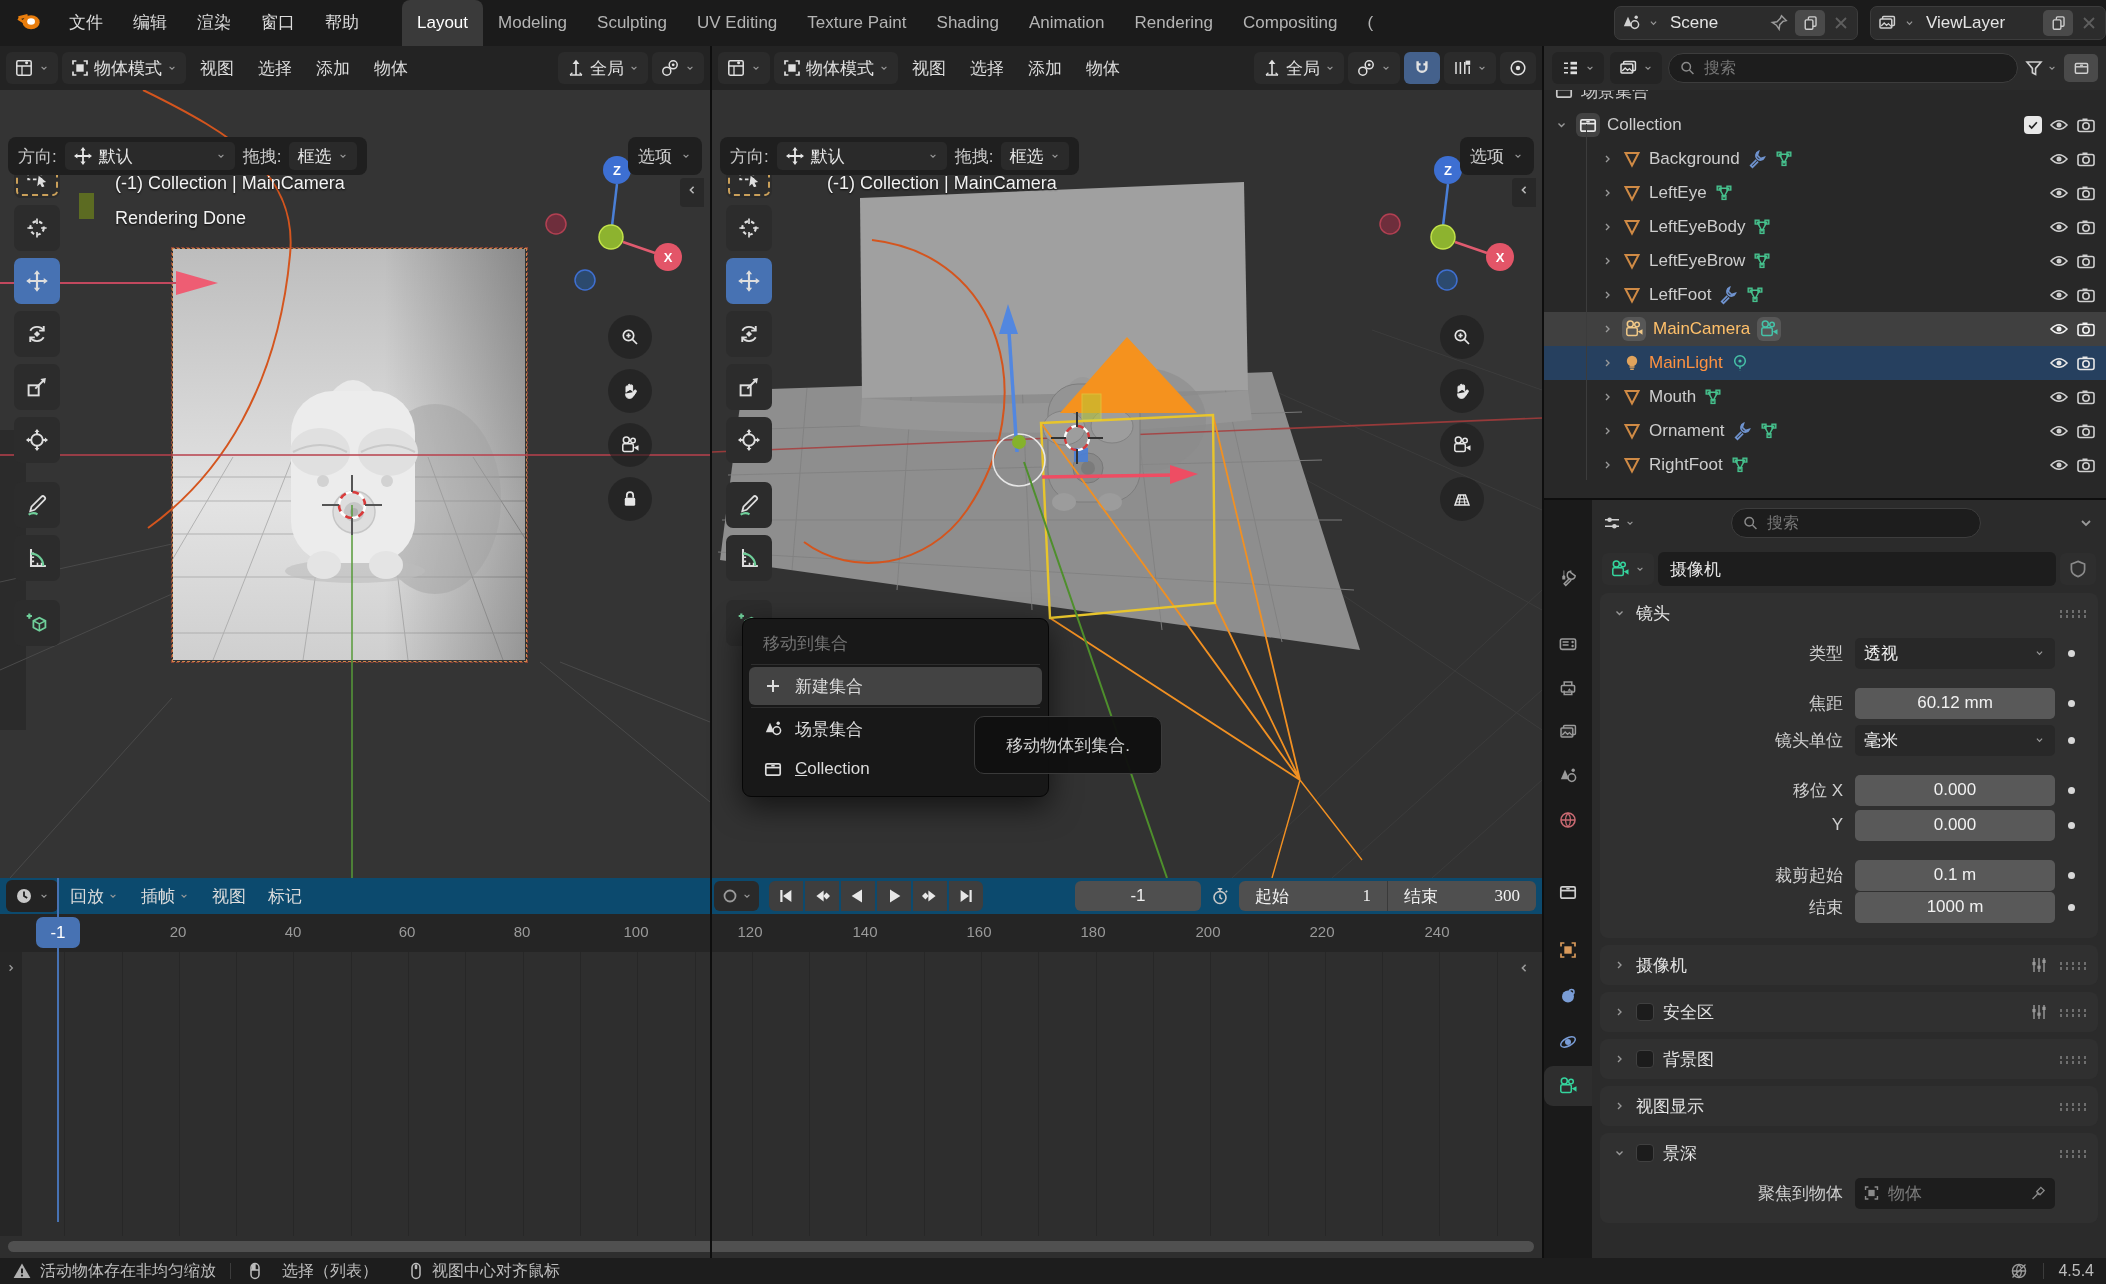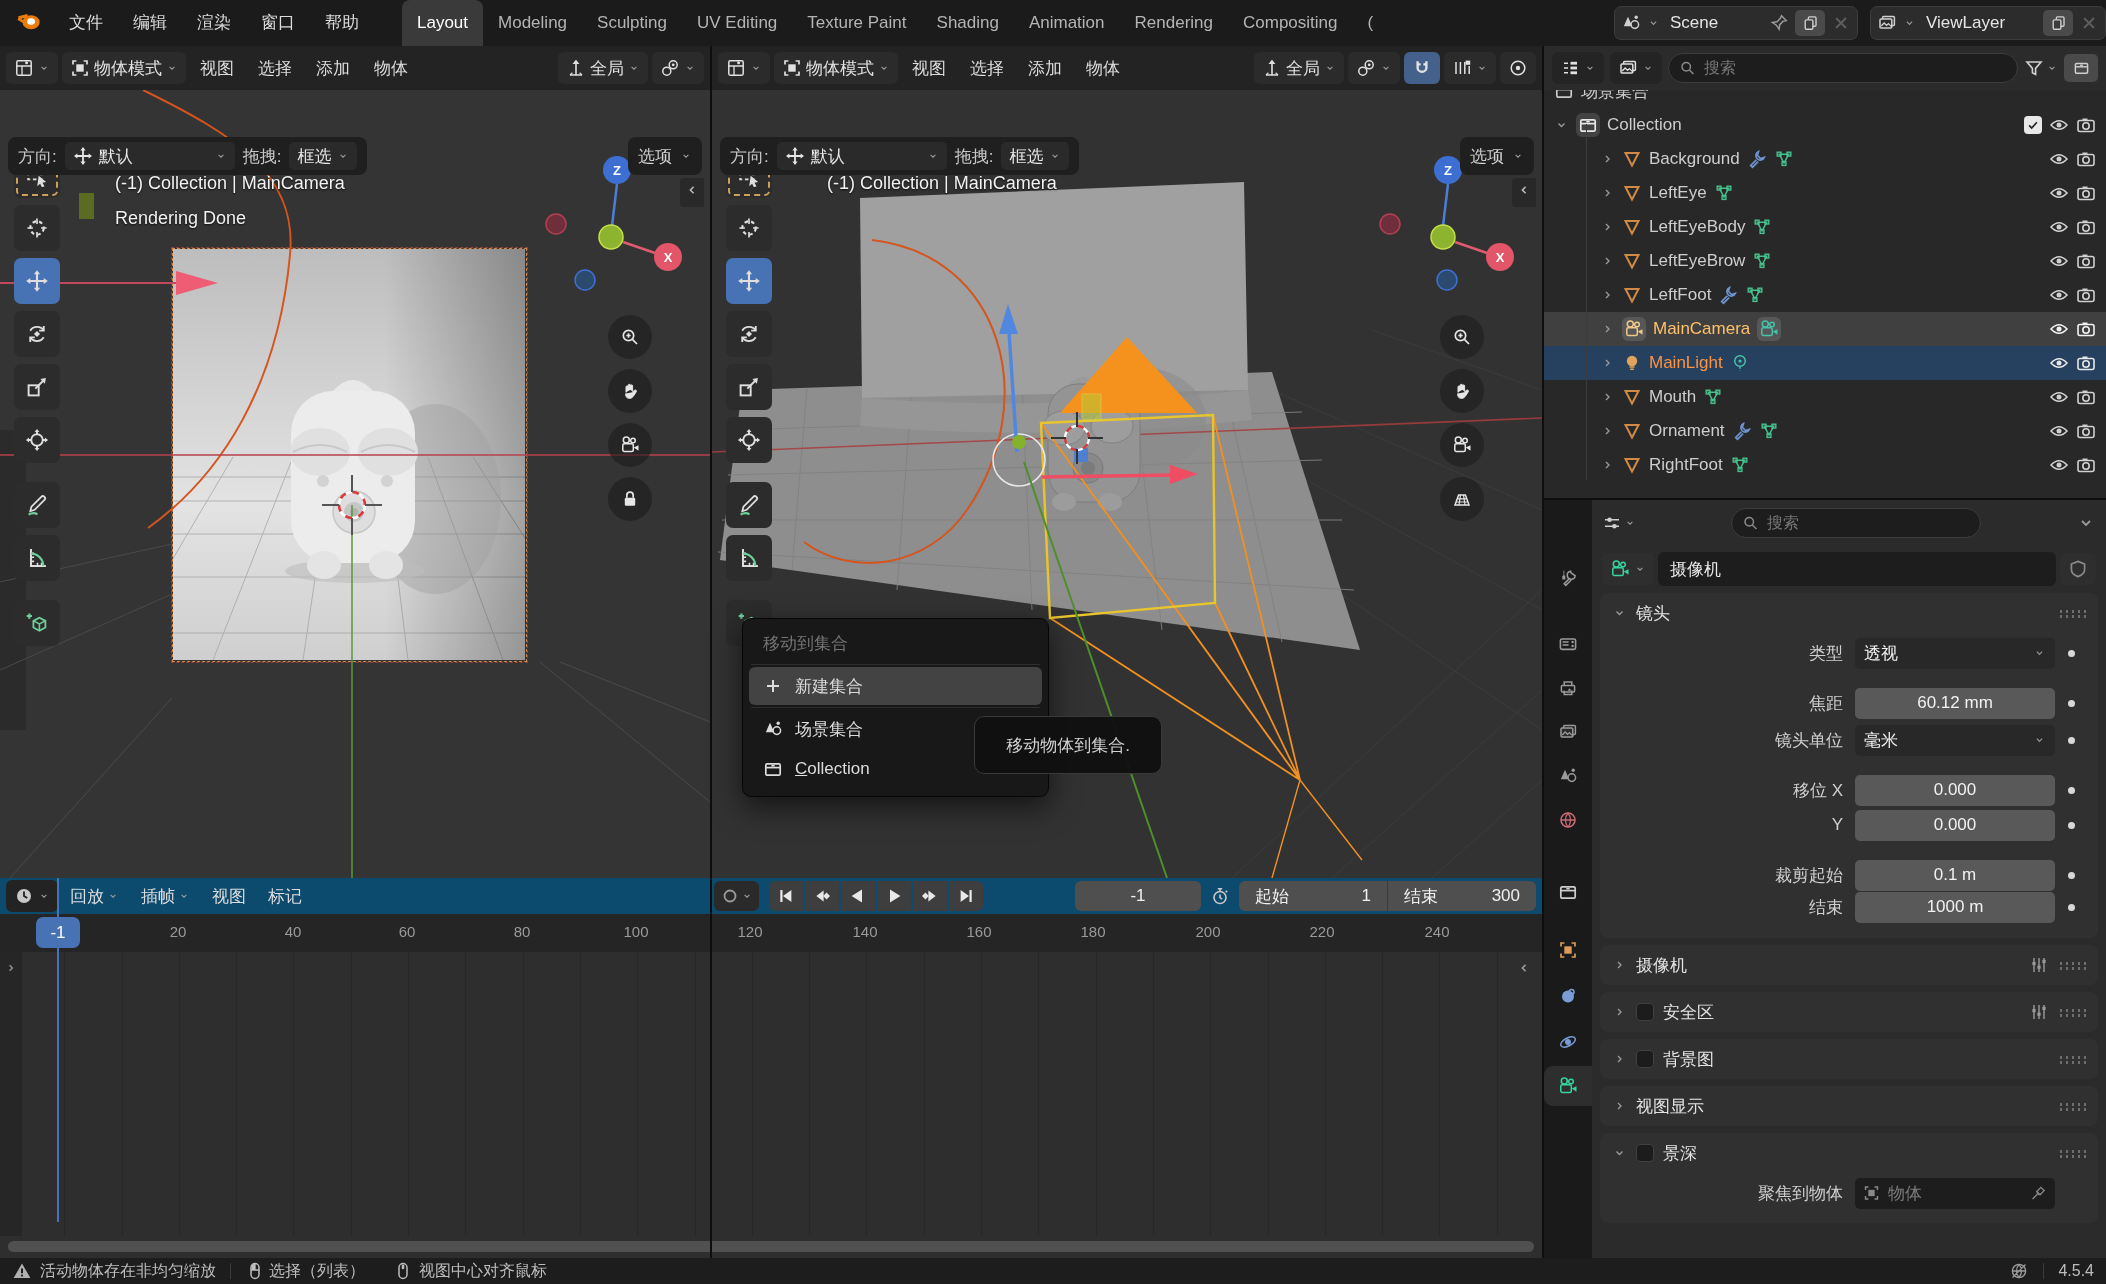--- a/index.html
+++ b/index.html
@@ -104,21 +104,21 @@
   .tick { position:absolute; top:9px; transform:translateX(-50%); color:#9a9a9a; font-size:15px; }
   #tl-tracks { position:relative; height:284px;
     background-image:repeating-linear-gradient(90deg,#272727 0 1px,transparent 1px 57.3px); background-position:7px 0; }
   #tl-chan { position:absolute; left:0; top:0; bottom:0; width:22px; background:#262626; color:#9a9a9a; padding-top:6px; text-align:center; }
   #playhead-label { position:absolute; left:36px; top:3px; width:44px; height:31px; background:#4772b3; border-radius:7px; color:#fff; display:flex; align-items:center; justify-content:center; z-index:5; }
   #playhead-line { position:absolute; left:57px; top:0; width:2px; height:344px; background:#4772b3; z-index:4; }
   .tl-btn { height:30px; min-width:34px; background:#3e3e3e; display:flex; align-items:center; justify-content:center; color:#e8e8e8; }
   #tl-scroll { position:relative; height:22px; }
   #tl-scrollbar { position:absolute; left:8px; right:8px; top:5px; height:11px; background:#505050; border-radius:6px; }
   .frame-field { width:126px; height:30px; background:#4f4f4f; border-radius:6px; color:#f0f0f0; display:flex; align-items:center; justify-content:center; }
-  .range-ctl { display:flex; align-items:center; height:30px; background:#4f4f4f; border-radius:6px; overflow:hidden; }
+  .range-ctl { display:flex; align-items:center; height:30px; background:#4f4f4f; border-radius:6px; overflow:hidden;font-family:Liberation Serif, serif; }
   .range-half { display:flex; align-items:center; justify-content:space-between; width:148px; padding:0 16px; color:#f0f0f0; }
   .range-div { width:1px; height:30px; background:#3a3a3a; }
 
   
   #statusbar { left:0; top:1258px; width:2106px; height:26px; background:#1d1d1d; display:flex; align-items:center; padding:0 12px; gap:14px; color:#bdbdbd; font-size:16px; }
   .sb-sep { width:1px; height:16px; background:#3c3c3c; }
 
   .gapline-v { position:absolute; top:46px; width:2px; height:1212px; background:#0e0e0e; }
 </style>
 </head>
@@ -1573,21 +1573,21 @@
   <div class="gapline-v" style="left:1542px"></div>
 
   <div id="statusbar" class="abs">
     <span style="display:flex;align-items:center;gap:8px">
       <svg class="i" style="color:#b0b0b0">
           <use href="#s-warn"></use>
         </svg>
       <span>活动物体存在非均匀缩放</span>
     </span>
     <span class="sb-sep"></span>
-    <span style="display:flex;align-items:center;gap:4px">
+    <span style="display:flex;align-items:center;gap:17px">
       <svg class="i">
           <use href="#s-mouseL"></use>
         </svg>
       <span>选择（列表）</span>
     </span>
     <span style="display:flex;align-items:center;gap:6px;margin-left:14px">
       <svg class="i">
           <use href="#s-mouseM"></use>
         </svg>
       <span>视图中心对齐鼠标</span>

